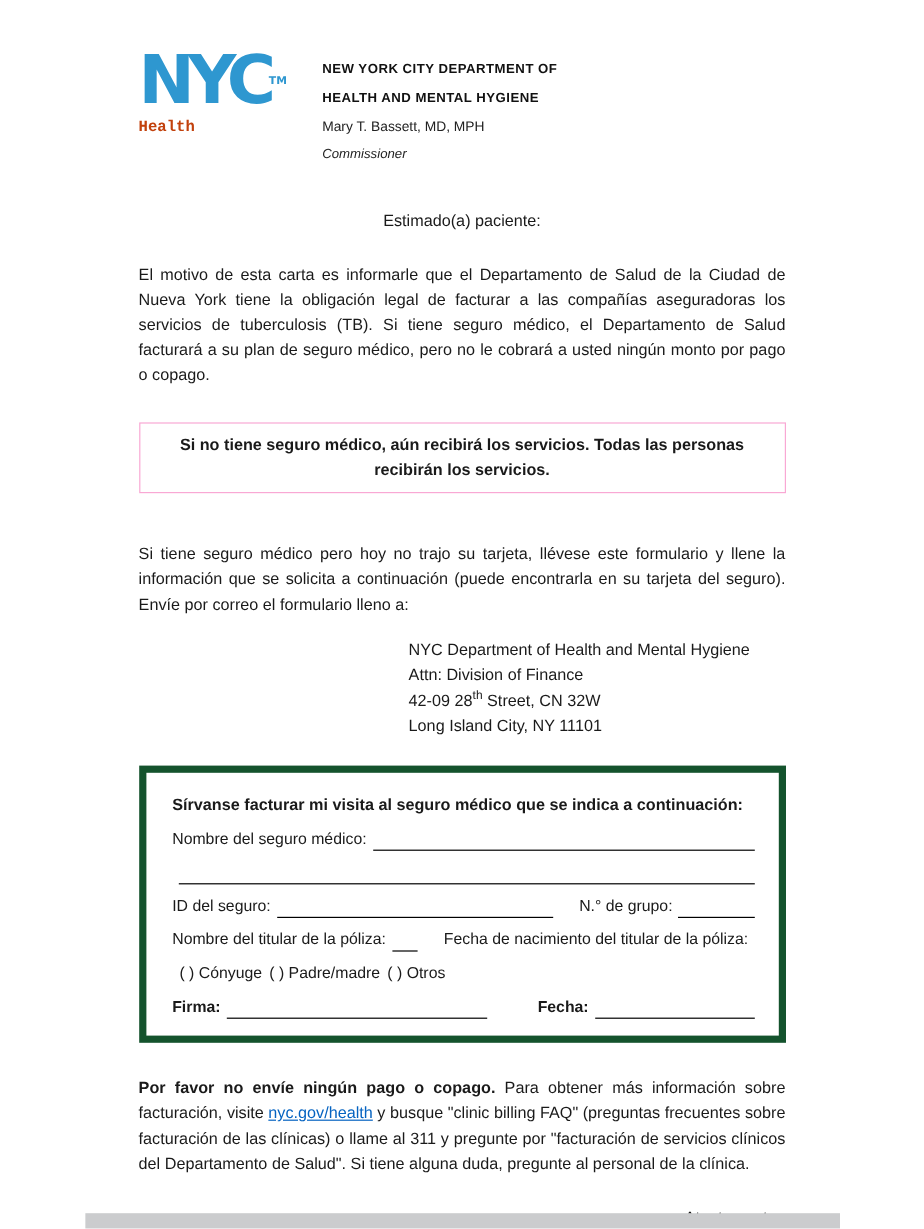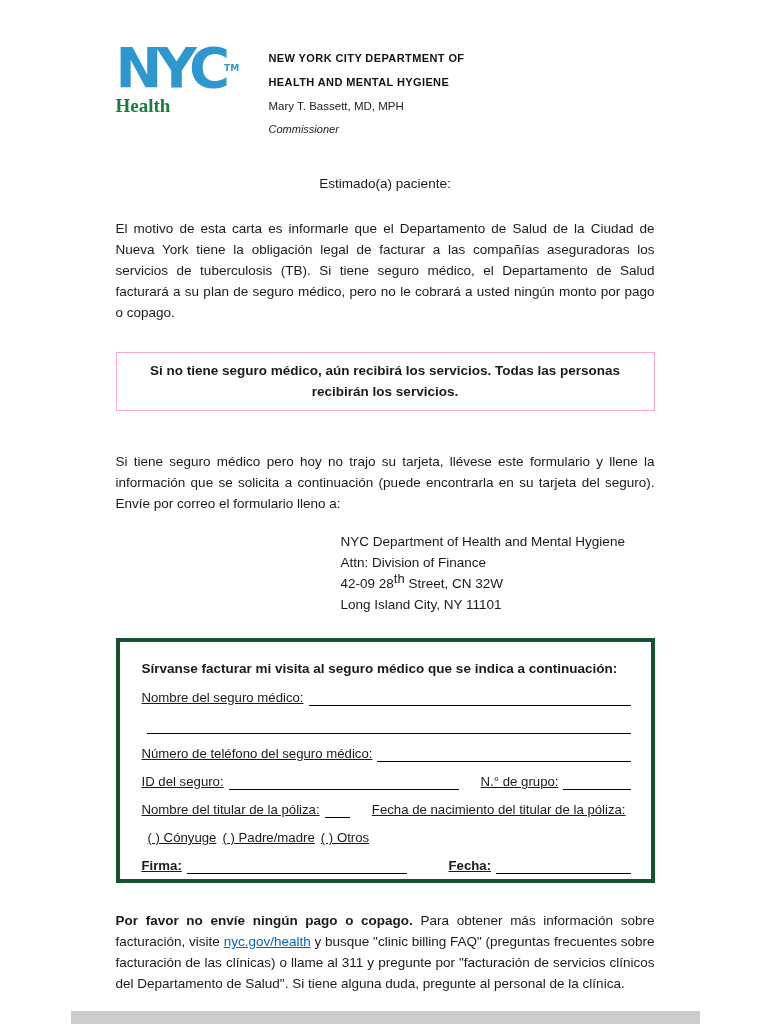--- a/index.html
+++ b/index.html
@@ -15,66 +15,66 @@
   
   .header { display:flex; align-items:flex-start; margin-top:45px; }
   .logo-block { width:150px; flex:0 0 150px; }
   .logo-nyc {
     font-family:"DejaVu Sans", sans-serif; font-weight:900;
     font-size:56px; line-height:46px; letter-spacing:-6px;
     color:#2e97d0;
   }
   .logo-tm { font-size:9px; letter-spacing:0; vertical-align:top; color:#2e97d0; font-weight:700; }
   .logo-health {
-    font-family:Liberation Serif, serif; font-weight:800;
-    font-size:19px; color:#15803d; margin-top:4px; letter-spacing:0;
+    font-family:Liberation Mono, monospace; font-weight:800;
+    font-size:13px; color:#c2410c; margin-top:4px; letter-spacing:0;
   }
   .header-text { margin-left:3px; padding-top:7px; }
   .dept-line { font-weight:700; font-size:11px; letter-spacing:.4px; line-height:12px; margin-bottom:12px; color:#111; }
   .comm-name { font-size:11.5px; line-height:12px; margin-bottom:11px; color:#222; }
   .comm-title { font-size:11px; font-style:italic; line-height:12px; color:#222; }
 
   
   .salutation { margin-top:38px;text-align:center; }
   .para { margin-top:24px; text-align:justify; }
   .highlight-box {
     margin-top:29px; border:1px solid #f9a8d4;
     padding:7px 10px 8px; text-align:center; font-weight:700;
   }
   .para-instructions { margin-top:40px; }
   .address-block { margin-top:17px; margin-left:225px; line-height:21px; }
 
   
   .form-box {
-    margin-top:23px; border:4px solid #14532d;
-    padding:16px 20px 4px 22px;
+    margin-top:23px; border:6px solid #14532d;
+    padding:16px 20px 14px 22px;
   }
   .form-title { font-weight:700; margin-bottom:4px; font-size:13.5px; }
-  .form-row { display:flex; align-items:center; margin-top:9px; height:19px; font-size:13.2px; white-space:nowrap;text-decoration:underline; }
+  .form-row { display:flex; align-items:flex-end; margin-top:9px; height:19px; font-size:13.2px; white-space:nowrap; }
   .form-row .lbl { flex:0 0 auto; }
   .blank-line { border-bottom:1px solid #000; height:16px; margin-left:5px; }
   .blank-grow { flex:1 1 auto; }
   .gap { flex:0 0 22px; }
   .bold-row { font-weight:700; margin-top:11px; }
   .opt { margin-left:6px; }
 
   
   .footer-para { margin-top:27px; text-align:justify; }
   .bold-inline { font-weight:700; }
   a.doc-link { color:#0563c1; text-decoration:underline; cursor:pointer; }
 
   
   .sig-block { margin-top:24px; margin-left:455px; }
   .sig-svg { display:block; margin:2px 0 2px 0; }
 
   .bottom-edge {
     position:absolute; left:0; right:0; bottom:0; height:13px;
     background:#cbccce;
   }
-  sup { font-size:13px; vertical-align:super; line-height:0; }
+  sup { font-size:10px; vertical-align:super; line-height:0; }
 </style>
 </head>
 <body>
 
 <div class="page">
   <div class="content">
 
     <div class="header">
       <div class="logo-block">
         <div class="logo-nyc"><span>NYC</span><span class="logo-tm">TM</span></div>
@@ -108,24 +108,20 @@
 
       <div class="form-row">
         <span class="lbl">Nombre del seguro médico:</span>
         <span class="blank-line blank-grow"></span>
       </div>
 
       <div class="form-row">
         <span class="blank-line blank-grow"></span>
       </div>
 
-      <div class="form-row">
-        <span class="lbl">Número de teléfono del seguro médico:</span>
-        <span class="blank-line blank-grow"></span>
-      </div>
 
       <div class="form-row">
         <span class="lbl">ID del seguro:</span>
         <span class="blank-line" style="width:230px;"></span>
         <span class="gap"></span>
         <span class="lbl">N.° de grupo:</span>
         <span class="blank-line blank-grow"></span>
       </div>
 
 

